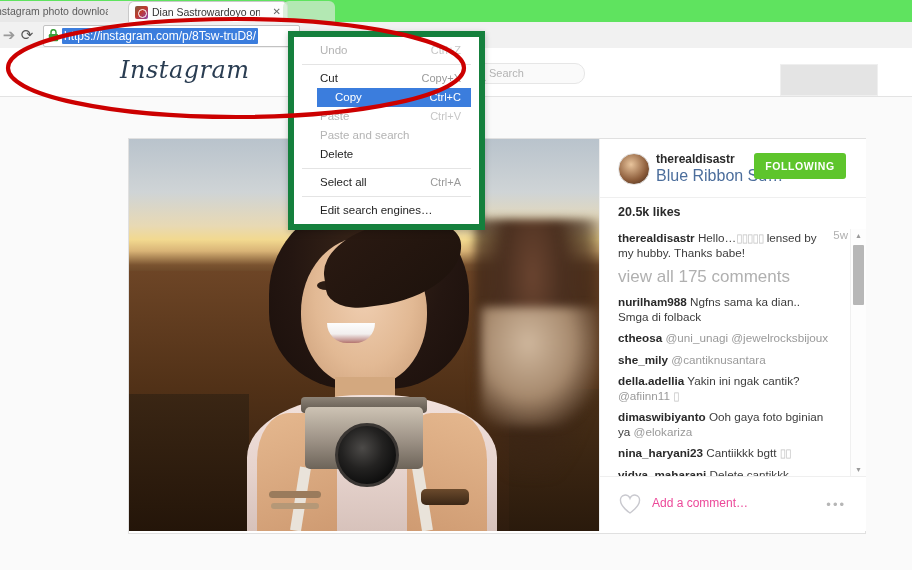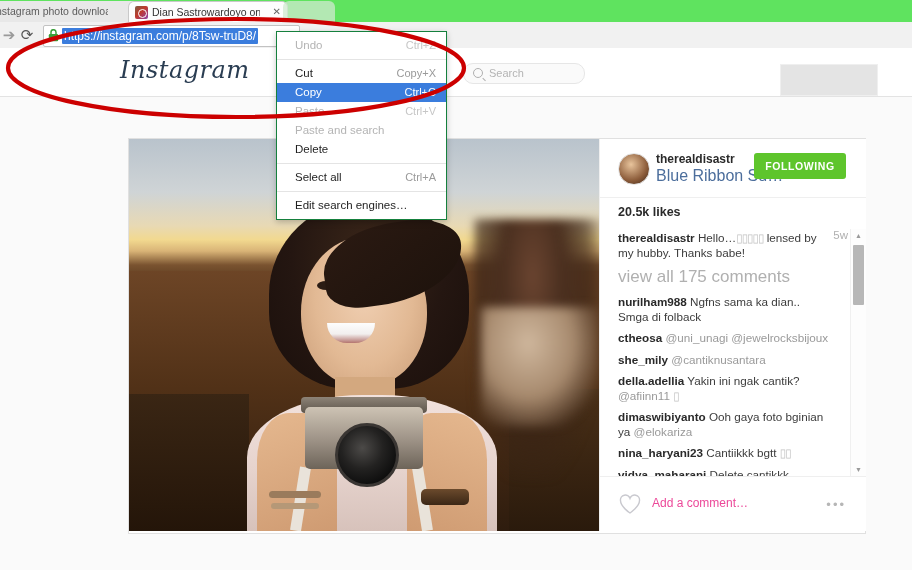--- a/index.html
+++ b/index.html
@@ -119,27 +119,27 @@
   .sb-arrow{position:absolute;left:0;width:15px;height:14px;color:#9a9a9a;font-size:7px;text-align:center;line-height:14px;cursor:pointer;}
   #sb-up{top:0;} #sb-down{bottom:0;}
   #sb-thumb{position:absolute;left:2px;top:16px;width:11px;height:60px;background:#b7b7b7;border-radius:1px;cursor:pointer;}
 
   #add-comment-row{position:absolute;left:0;bottom:0;width:266px;height:54px;border-top:1px solid #efefef;}
   #heart-icon{position:absolute;left:18px;top:16px;width:24px;height:22px;}
   #cmt-placeholder{position:absolute;left:52px;top:19px;font-size:12px;color:#ec4899;}
   #more-dots{position:absolute;right:20px;top:20px;color:#b6b6b6;font-size:13px;letter-spacing:2px;cursor:pointer;}
 
   
-  #context-menu{position:absolute;left:276px;top:31px;width:169px;background:#fff;border:1px solid #15803d;
-     box-shadow:0 2px 6px rgba(0,0,0,.22);z-index:50;padding:4px 0;}
+  #context-menu{position:absolute;left:288px;top:31px;width:169px;background:#fff;border:6px solid #15803d;
+     box-shadow:0 2px 6px rgba(0,0,0,.22);z-index:50;padding:4px 8px;}
   .menu-item{position:relative;height:19px;line-height:19px;padding:0 10px 0 18px;font-size:11.5px;color:#1f1f1f;cursor:pointer;}
   .menu-item .accel{position:absolute;right:10px;top:0;font-size:11px;color:#9a9a9a;}
   .menu-item.disabled{color:#b4b4b4;cursor:default;}
   .menu-item.disabled .accel{color:#c6c6c6;}
-  .menu-item.selected{background:#3b7ddd;color:#fff;}
+  .menu-item.selected{background:#3b7ddd;color:#fff;margin-left:15px;}
   .menu-item.selected .accel{color:#fff;}
   .menu-sep{height:1px;margin:4px 0;background:#e4e4e4;}
 
   
   #annotation{position:absolute;left:0;top:0;width:912px;height:570px;pointer-events:none;z-index:90;}
 </style>
 </head>
 <body>
 
 <div id="browser-chrome">

